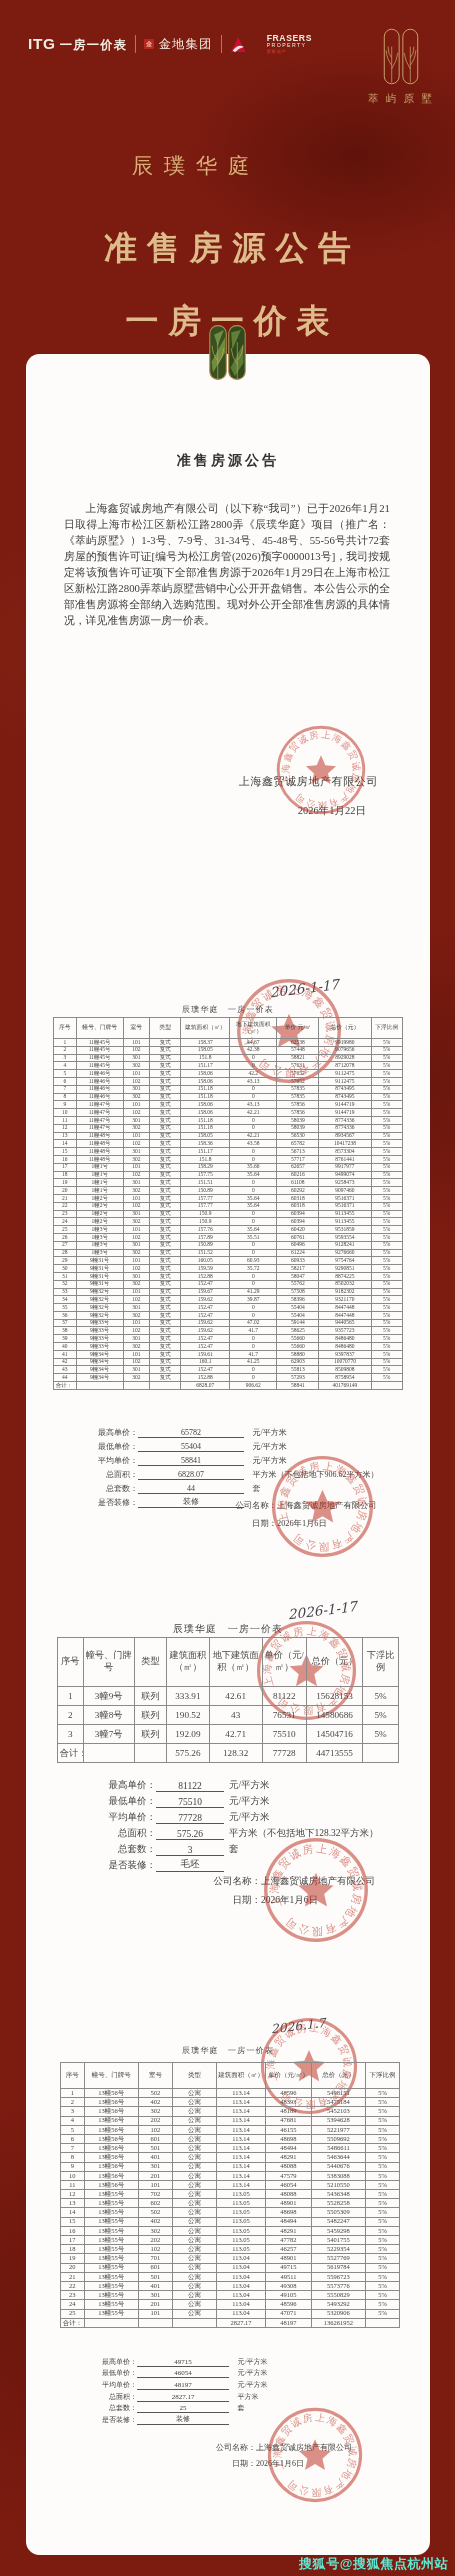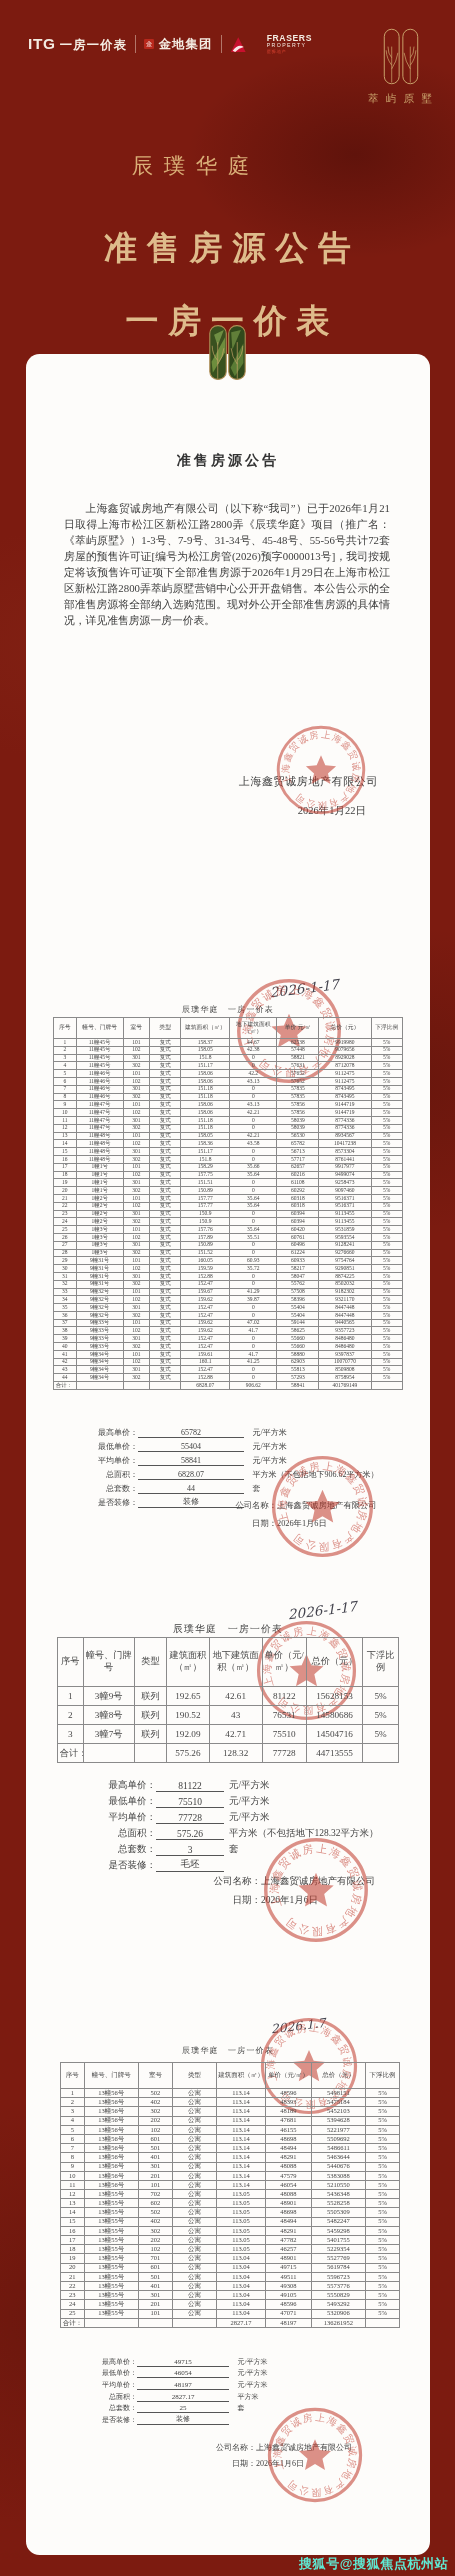--- a/index.html
+++ b/index.html
@@ -15,21 +15,21 @@
       #7c1b10;
   }
   
   .logo-band { position:absolute; left:28px; top:34px; display:flex; align-items:center; gap:8px; color:#f4ece2; font-family:"Liberation Sans","DejaVu Sans",sans-serif; }
   .itg-wrap { display:flex; align-items:baseline; gap:4.3px; }
   .itg-mark { font-size:15.4px; font-weight:bold; letter-spacing:0.6px; }
   .itg-cn { font-size:12.3px; font-weight:bold; letter-spacing:1.2px; }
   .logo-divider { width:0.6px; height:18.5px; background:rgba(244,230,215,.45); }
   .gemdale-wrap { display:flex; align-items:center; gap:4.3px; }
   .gemdale-mark { width:10.5px; height:10.5px; background:#b8281c; color:#fff; font-size:6.2px; line-height:10.5px; text-align:center; border-radius:1.2px; }
-  .gemdale-cn { font-size:12.3px; font-weight:bold; letter-spacing:1.2px; }
+  .gemdale-cn { font-size:12.3px; font-weight:normal; letter-spacing:1.2px; }
   .frasers-wrap { display:flex; align-items:flex-end; gap:19px; }
   .frasers-col { display:flex; flex-direction:column; line-height:1.05; }
   .frasers-en1 { font-size:8.6px; font-weight:bold; letter-spacing:0.6px; }
   .frasers-en2 { font-size:5.2px; letter-spacing:1.4px; }
   .frasers-cn { font-size:4.3px; color:#d4402f; margin-top:1.2px; letter-spacing:0.6px; }
   
   .brand-emblem { position:absolute; left:383px; top:28px; width:36px; height:57px; }
   .brand-name { position:absolute; left:354px; top:92px; width:92px; text-align:center; color:#c9a26b; font-size:10.5px; letter-spacing:7.4px; text-indent:7.4px; }
   
   .banner-project { position:absolute; left:0; top:151px; width:381px; text-align:center; color:#d9ae77; font-size:21.5px; letter-spacing:10.5px; text-indent:10.5px; }
@@ -763,21 +763,21 @@
           <th>单价（元/㎡）</th>
           <th>总价（元）</th>
           <th>下浮比例</th>
         </tr>
       </thead>
     <tbody>
         <tr>
           <td>1</td>
           <td>3幢9号</td>
           <td>联列</td>
-          <td>192.65</td>
+          <td>333.91</td>
           <td>42.61</td>
           <td>81122</td>
           <td>15628153</td>
           <td>5%</td>
         </tr>
         <tr>
           <td>2</td>
           <td>3幢8号</td>
           <td>联列</td>
           <td>190.52</td>

